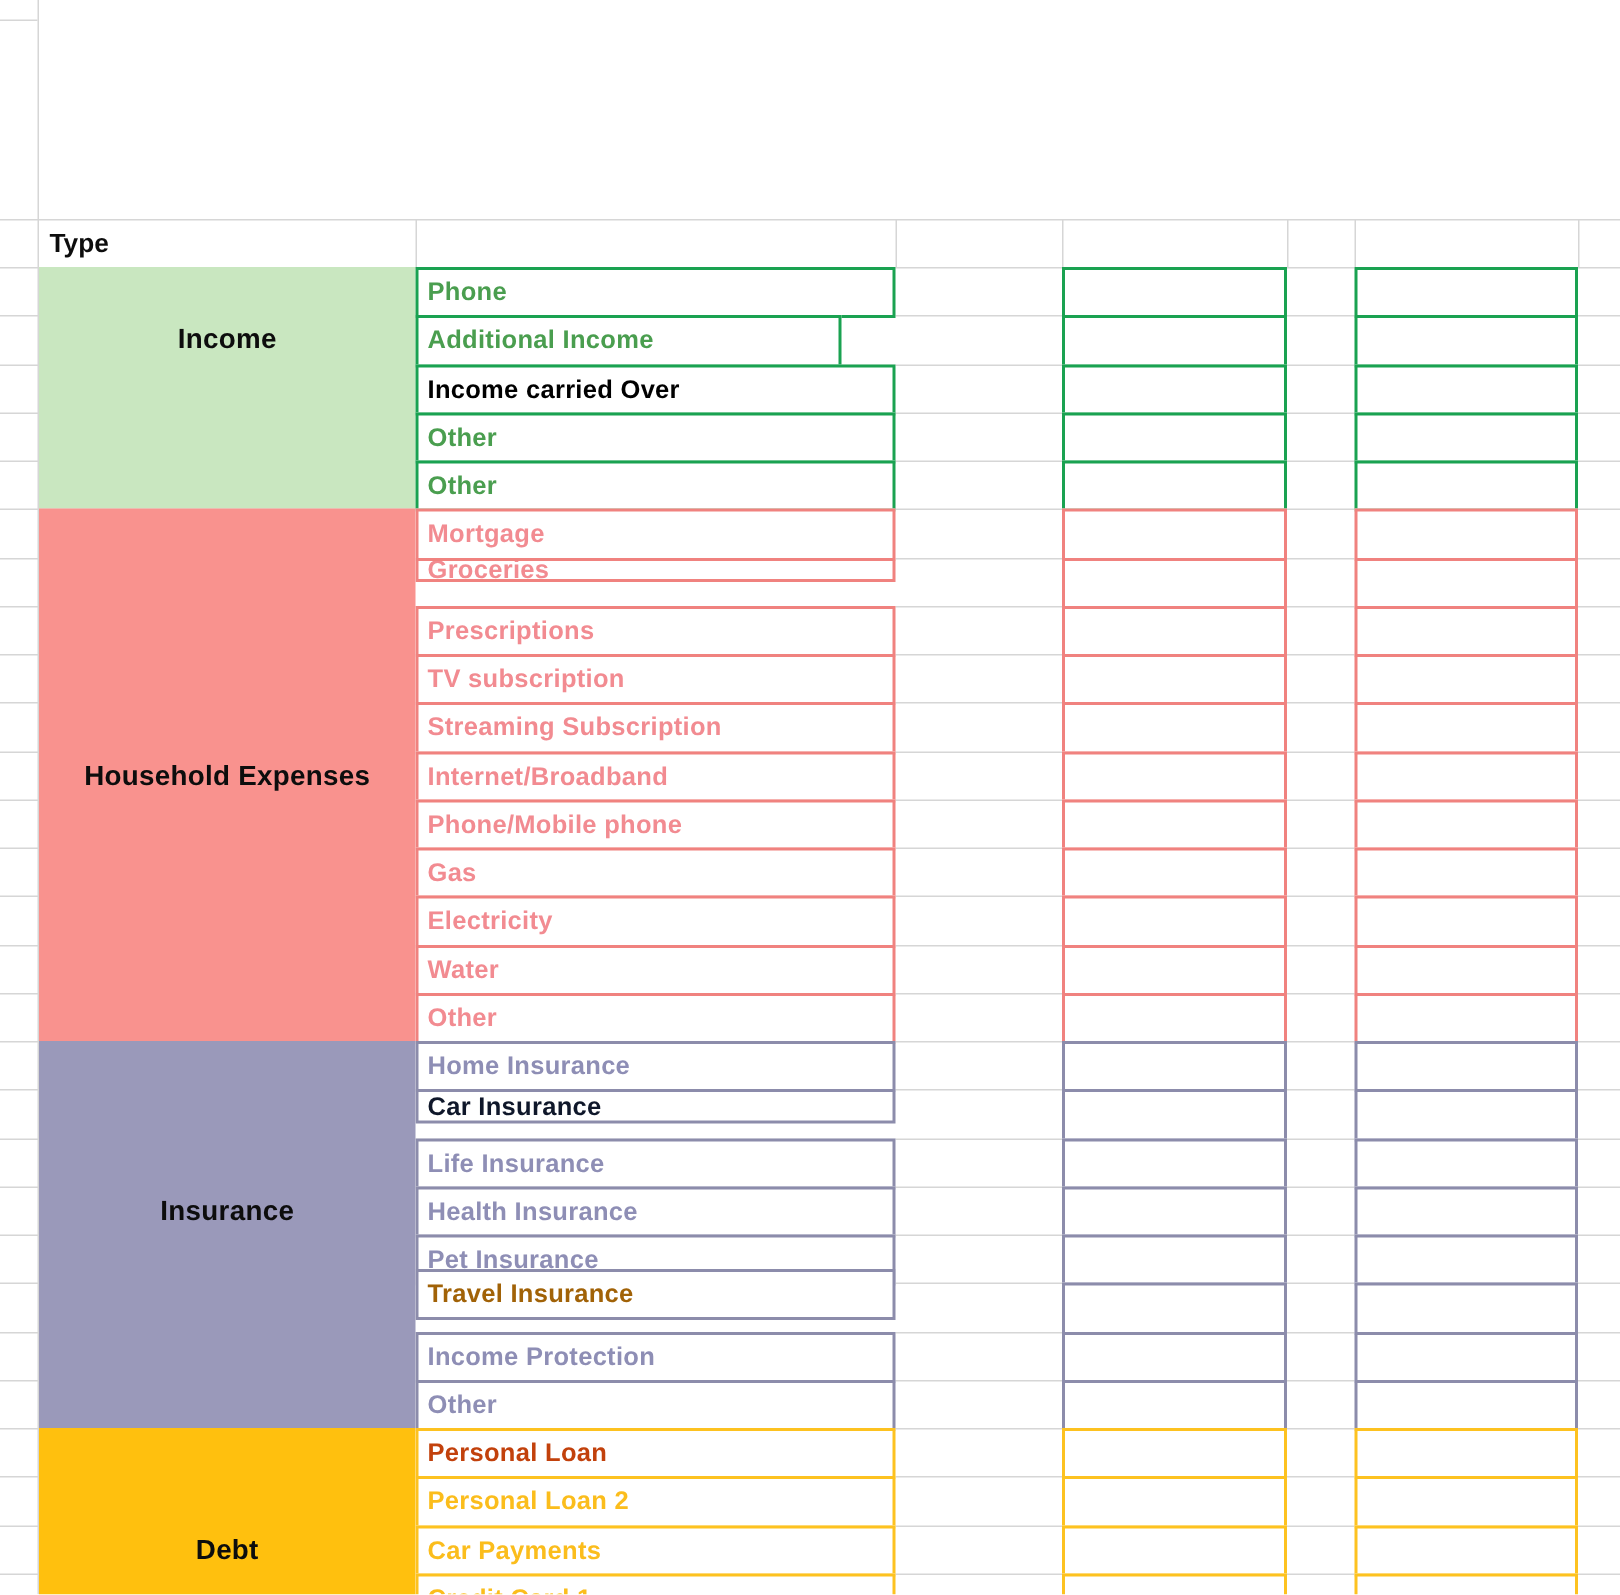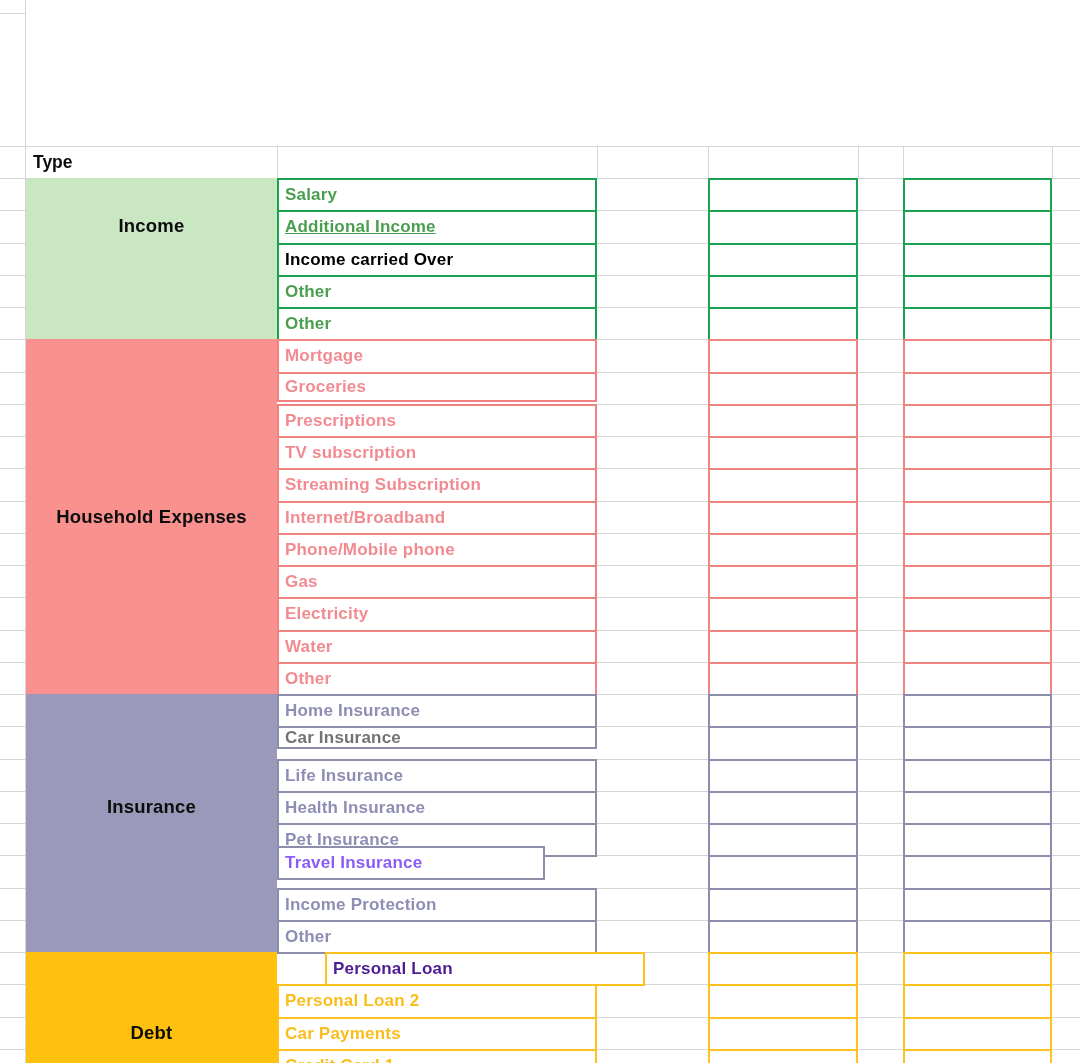--- a/index.html
+++ b/index.html
@@ -88,42 +88,42 @@
       <div class="grid-v" style="left: 1052px; top: 146px; height: 32px;"></div>
     </div>
 
 
   <div class="col-header" style="left:26px; width:251px; padding-left:7px;">Type</div>
 
   <div id="cells">
       <div class="cat-cell" style="left: 26px; top: 178px; width: 251px; height: 161.25px; background: rgb(201, 231, 192);">
         <div class="cat-label" style="top: 48.375px;">Income</div>
       </div>
-      <div class="cell item-cell" style="left: 277px; width: 320px; color: rgb(74, 158, 79); top: 178px; height: 34.25px; border-color: rgb(26, 162, 81);">Salary</div>
+      <div class="cell item-cell" style="left: 277px; width: 320px; color: rgb(74, 158, 79); top: 178px; height: 34.25px; border-color: rgb(26, 162, 81);">Phone</div>
       <div class="cell" style="left: 708px; width: 150px; top: 178px; height: 34.25px; border-color: rgb(26, 162, 81);"></div>
       <div class="cell" style="left: 903px; width: 149px; top: 178px; height: 34.25px; border-color: rgb(26, 162, 81);"></div>
-      <div class="cell item-cell" style="left: 277px; width: 320px; color: rgb(74, 158, 79); top: 210.25px; height: 34.25px; border-color: rgb(26, 162, 81); text-decoration: underline;">Additional Income</div>
+      <div class="cell item-cell" style="left: 277px; width: 284px; color: rgb(74, 158, 79); top: 210.25px; height: 34.25px; border-color: rgb(26, 162, 81);">Additional Income</div>
       <div class="cell" style="left: 708px; width: 150px; top: 210.25px; height: 34.25px; border-color: rgb(26, 162, 81);"></div>
       <div class="cell" style="left: 903px; width: 149px; top: 210.25px; height: 34.25px; border-color: rgb(26, 162, 81);"></div>
       <div class="cell item-cell" style="left: 277px; width: 320px; color: #000000; top: 242.5px; height: 34.25px; border-color: rgb(26, 162, 81);">Income carried Over</div>
       <div class="cell" style="left: 708px; width: 150px; top: 242.5px; height: 34.25px; border-color: rgb(26, 162, 81);"></div>
       <div class="cell" style="left: 903px; width: 149px; top: 242.5px; height: 34.25px; border-color: rgb(26, 162, 81);"></div>
       <div class="cell item-cell" style="left: 277px; width: 320px; color: rgb(74, 158, 79); top: 274.75px; height: 34.25px; border-color: rgb(26, 162, 81);">Other</div>
       <div class="cell" style="left: 708px; width: 150px; top: 274.75px; height: 34.25px; border-color: rgb(26, 162, 81);"></div>
       <div class="cell" style="left: 903px; width: 149px; top: 274.75px; height: 34.25px; border-color: rgb(26, 162, 81);"></div>
       <div class="cell item-cell" style="left: 277px; width: 320px; color: rgb(74, 158, 79); top: 307px; height: 34.25px; border-color: rgb(26, 162, 81);">Other</div>
       <div class="cell" style="left: 708px; width: 150px; top: 307px; height: 34.25px; border-color: rgb(26, 162, 81);"></div>
       <div class="cell" style="left: 903px; width: 149px; top: 307px; height: 34.25px; border-color: rgb(26, 162, 81);"></div>
       <div class="cat-cell" style="left: 26px; top: 339.25px; width: 251px; height: 354.75px; background: rgb(249, 146, 142);">
         <div class="cat-label" style="top: 177.375px;">Household Expenses</div>
       </div>
       <div class="cell item-cell" style="left: 277px; width: 320px; color: rgb(242, 139, 145); top: 339.25px; height: 34.25px; border-color: rgb(240, 130, 127);">Mortgage</div>
       <div class="cell" style="left: 708px; width: 150px; top: 339.25px; height: 34.25px; border-color: rgb(240, 130, 127);"></div>
       <div class="cell" style="left: 903px; width: 149px; top: 339.25px; height: 34.25px; border-color: rgb(240, 130, 127);"></div>
-      <div class="cell item-cell" style="left: 277px; width: 320px; color: rgb(242, 139, 145); top: 371.5px; height: 30px; border-color: rgb(240, 130, 127);">Groceries</div>
+      <div class="cell item-cell" style="left: 277px; width: 320px; color: rgb(242, 139, 145); top: 371.5px; height: 16px; border-color: rgb(240, 130, 127);">Groceries</div>
       <div class="cell" style="left: 708px; width: 150px; top: 371.5px; height: 34.25px; border-color: rgb(240, 130, 127);"></div>
       <div class="cell" style="left: 903px; width: 149px; top: 371.5px; height: 34.25px; border-color: rgb(240, 130, 127);"></div>
       <div class="cell item-cell" style="left: 277px; width: 320px; color: rgb(242, 139, 145); top: 403.75px; height: 34.25px; border-color: rgb(240, 130, 127);">Prescriptions</div>
       <div class="cell" style="left: 708px; width: 150px; top: 403.75px; height: 34.25px; border-color: rgb(240, 130, 127);"></div>
       <div class="cell" style="left: 903px; width: 149px; top: 403.75px; height: 34.25px; border-color: rgb(240, 130, 127);"></div>
       <div class="cell item-cell" style="left: 277px; width: 320px; color: rgb(242, 139, 145); top: 436px; height: 34.25px; border-color: rgb(240, 130, 127);">TV subscription</div>
       <div class="cell" style="left: 708px; width: 150px; top: 436px; height: 34.25px; border-color: rgb(240, 130, 127);"></div>
       <div class="cell" style="left: 903px; width: 149px; top: 436px; height: 34.25px; border-color: rgb(240, 130, 127);"></div>
       <div class="cell item-cell" style="left: 277px; width: 320px; color: rgb(242, 139, 145); top: 468.25px; height: 34.25px; border-color: rgb(240, 130, 127);">Streaming Subscription</div>
       <div class="cell" style="left: 708px; width: 150px; top: 468.25px; height: 34.25px; border-color: rgb(240, 130, 127);"></div>
@@ -145,45 +145,45 @@
       <div class="cell" style="left: 903px; width: 149px; top: 629.5px; height: 34.25px; border-color: rgb(240, 130, 127);"></div>
       <div class="cell item-cell" style="left: 277px; width: 320px; color: rgb(242, 139, 145); top: 661.75px; height: 34.25px; border-color: rgb(240, 130, 127);">Other</div>
       <div class="cell" style="left: 708px; width: 150px; top: 661.75px; height: 34.25px; border-color: rgb(240, 130, 127);"></div>
       <div class="cell" style="left: 903px; width: 149px; top: 661.75px; height: 34.25px; border-color: rgb(240, 130, 127);"></div>
       <div class="cat-cell" style="left: 26px; top: 694px; width: 251px; height: 258px; background: rgb(154, 153, 186);">
         <div class="cat-label" style="top: 112.875px;">Insurance</div>
       </div>
       <div class="cell item-cell" style="left: 277px; width: 320px; color: rgb(142, 142, 181); top: 694px; height: 34.25px; border-color: rgb(140, 140, 171);">Home Insurance</div>
       <div class="cell" style="left: 708px; width: 150px; top: 694px; height: 34.25px; border-color: rgb(140, 140, 171);"></div>
       <div class="cell" style="left: 903px; width: 149px; top: 694px; height: 34.25px; border-color: rgb(140, 140, 171);"></div>
-      <div class="cell item-cell" style="left: 277px; width: 320px; color: #737373; top: 726.25px; height: 23px; border-color: rgb(140, 140, 171);">Car Insurance</div>
+      <div class="cell item-cell" style="left: 277px; width: 320px; color: #0f172a; top: 726.25px; height: 23px; border-color: rgb(140, 140, 171);">Car Insurance</div>
       <div class="cell" style="left: 708px; width: 150px; top: 726.25px; height: 34.25px; border-color: rgb(140, 140, 171);"></div>
       <div class="cell" style="left: 903px; width: 149px; top: 726.25px; height: 34.25px; border-color: rgb(140, 140, 171);"></div>
       <div class="cell item-cell" style="left: 277px; width: 320px; color: rgb(142, 142, 181); top: 758.5px; height: 34.25px; border-color: rgb(140, 140, 171);">Life Insurance</div>
       <div class="cell" style="left: 708px; width: 150px; top: 758.5px; height: 34.25px; border-color: rgb(140, 140, 171);"></div>
       <div class="cell" style="left: 903px; width: 149px; top: 758.5px; height: 34.25px; border-color: rgb(140, 140, 171);"></div>
       <div class="cell item-cell" style="left: 277px; width: 320px; color: rgb(142, 142, 181); top: 790.75px; height: 34.25px; border-color: rgb(140, 140, 171);">Health Insurance</div>
       <div class="cell" style="left: 708px; width: 150px; top: 790.75px; height: 34.25px; border-color: rgb(140, 140, 171);"></div>
       <div class="cell" style="left: 903px; width: 149px; top: 790.75px; height: 34.25px; border-color: rgb(140, 140, 171);"></div>
       <div class="cell item-cell" style="left: 277px; width: 320px; color: rgb(142, 142, 181); top: 823px; height: 34.25px; border-color: rgb(140, 140, 171);">Pet Insurance</div>
       <div class="cell" style="left: 708px; width: 150px; top: 823px; height: 34.25px; border-color: rgb(140, 140, 171);"></div>
       <div class="cell" style="left: 903px; width: 149px; top: 823px; height: 34.25px; border-color: rgb(140, 140, 171);"></div>
-      <div class="cell item-cell" style="left: 277px; width: 268px; color: #8b5cf6; top: 846px; height: 34.25px; border-color: rgb(140, 140, 171);">Travel Insurance</div>
+      <div class="cell item-cell" style="left: 277px; width: 320px; color: #a16207; top: 846px; height: 34.25px; border-color: rgb(140, 140, 171);">Travel Insurance</div>
       <div class="cell" style="left: 708px; width: 150px; top: 855.25px; height: 34.25px; border-color: rgb(140, 140, 171);"></div>
       <div class="cell" style="left: 903px; width: 149px; top: 855.25px; height: 34.25px; border-color: rgb(140, 140, 171);"></div>
       <div class="cell item-cell" style="left: 277px; width: 320px; color: rgb(142, 142, 181); top: 887.5px; height: 34.25px; border-color: rgb(140, 140, 171);">Income Protection</div>
       <div class="cell" style="left: 708px; width: 150px; top: 887.5px; height: 34.25px; border-color: rgb(140, 140, 171);"></div>
       <div class="cell" style="left: 903px; width: 149px; top: 887.5px; height: 34.25px; border-color: rgb(140, 140, 171);"></div>
       <div class="cell item-cell" style="left: 277px; width: 320px; color: rgb(142, 142, 181); top: 919.75px; height: 34.25px; border-color: rgb(140, 140, 171);">Other</div>
       <div class="cell" style="left: 708px; width: 150px; top: 919.75px; height: 34.25px; border-color: rgb(140, 140, 171);"></div>
       <div class="cell" style="left: 903px; width: 149px; top: 919.75px; height: 34.25px; border-color: rgb(140, 140, 171);"></div>
       <div class="cat-cell" style="left: 26px; top: 952px; width: 251px; height: 129px; background: rgb(255, 192, 14);">
         <div class="cat-label" style="top: 80.625px;">Debt</div>
       </div>
-      <div class="cell item-cell" style="left: 277px; width: 320px; color: #4c1d95; top: 952px; height: 34.25px; border-color: rgb(253, 194, 32); margin-left: 48px;">Personal Loan</div>
+      <div class="cell item-cell" style="left: 277px; width: 320px; color: #c2410c; top: 952px; height: 34.25px; border-color: rgb(253, 194, 32);">Personal Loan</div>
       <div class="cell" style="left: 708px; width: 150px; top: 952px; height: 34.25px; border-color: rgb(253, 194, 32);"></div>
       <div class="cell" style="left: 903px; width: 149px; top: 952px; height: 34.25px; border-color: rgb(253, 194, 32);"></div>
       <div class="cell item-cell" style="left: 277px; width: 320px; color: rgb(251, 189, 28); top: 984.25px; height: 34.25px; border-color: rgb(253, 194, 32);">Personal Loan 2</div>
       <div class="cell" style="left: 708px; width: 150px; top: 984.25px; height: 34.25px; border-color: rgb(253, 194, 32);"></div>
       <div class="cell" style="left: 903px; width: 149px; top: 984.25px; height: 34.25px; border-color: rgb(253, 194, 32);"></div>
       <div class="cell item-cell" style="left: 277px; width: 320px; color: rgb(251, 189, 28); top: 1016.5px; height: 34.25px; border-color: rgb(253, 194, 32);">Car Payments</div>
       <div class="cell" style="left: 708px; width: 150px; top: 1016.5px; height: 34.25px; border-color: rgb(253, 194, 32);"></div>
       <div class="cell" style="left: 903px; width: 149px; top: 1016.5px; height: 34.25px; border-color: rgb(253, 194, 32);"></div>
       <div class="cell item-cell" style="left: 277px; width: 320px; color: rgb(251, 189, 28); top: 1048.75px; height: 34.25px; border-color: rgb(253, 194, 32);">Credit Card 1</div>
       <div class="cell" style="left: 708px; width: 150px; top: 1048.75px; height: 34.25px; border-color: rgb(253, 194, 32);"></div>

